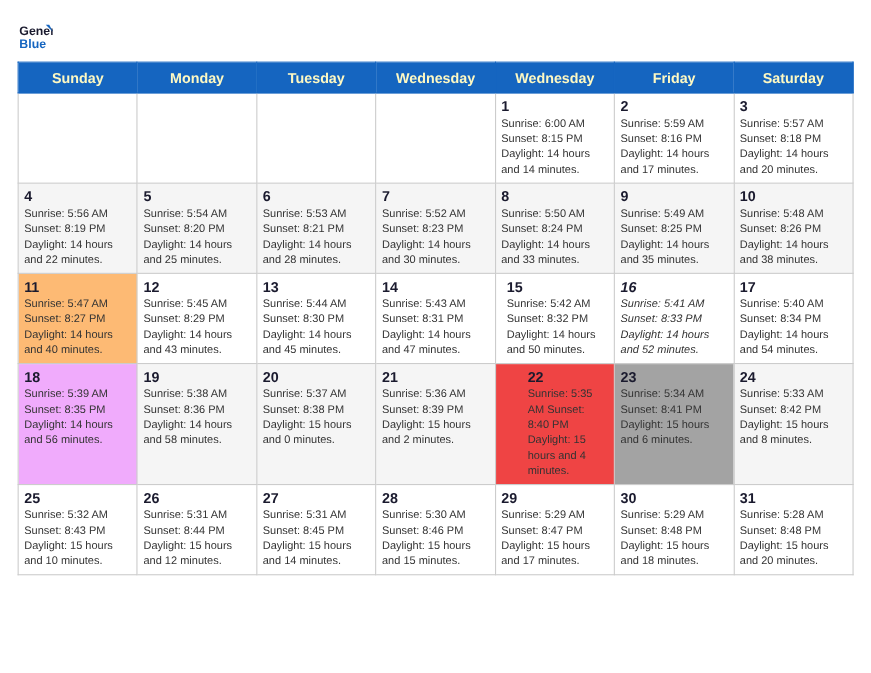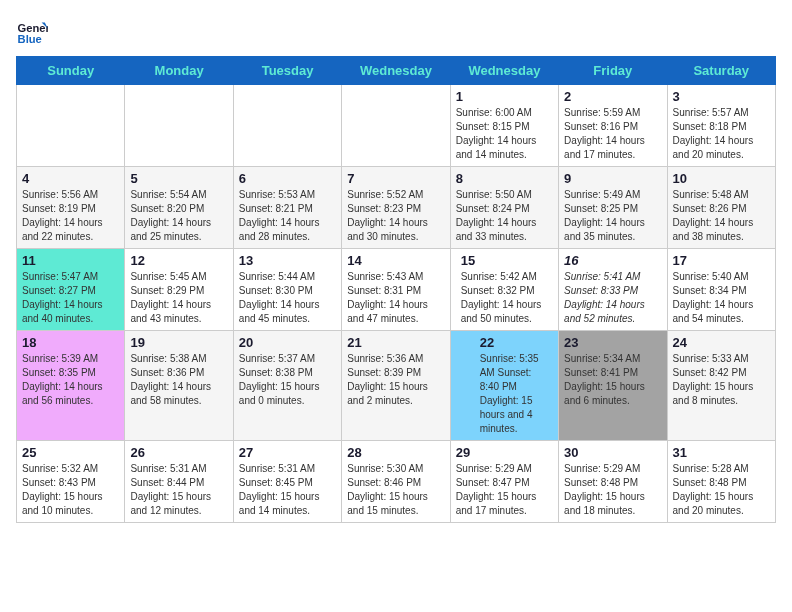--- a/index.html
+++ b/index.html
@@ -37,21 +37,21 @@
       font-size: 14px;
       color: #444;
     }
     .calendar {
       width: 100%;
       border-collapse: collapse;
       border: 1px solid #ccc;
     }
     .calendar th {
       background-color: #1565c0;
-      color: #5eead4;
+      color: #fef9c3;
       font-size: 13px;
       font-weight: bold;
       padding: 6px 4px;
       text-align: center;
       border: 1px solid #1565c0;
     }
     .calendar td {
       vertical-align: top;
       border: 1px solid #ccc;
       padding: 4px 5px;
@@ -183,21 +183,21 @@
         </td>
         <td style="background: rgb(245, 245, 245);">
           <div class="day-number">10</div>
           <div class="day-info">Sunrise: 5:48 AM
 Sunset: 8:26 PM
 Daylight: 14 hours
 and 38 minutes.</div>
         </td>
       </tr>
       <tr>
-        <td style="background: #5eead4;">
+        <td style="background: #fdba74;">
           <div class="day-number">11</div>
           <div class="day-info">Sunrise: 5:47 AM
 Sunset: 8:27 PM
 Daylight: 14 hours
 and 40 minutes.</div>
         </td>
         <td style="background: rgb(255, 255, 255);">
           <div class="day-number">12</div>
           <div class="day-info">Sunrise: 5:45 AM
 Sunset: 8:29 PM
@@ -262,21 +262,21 @@
 Daylight: 15 hours
 and 0 minutes.</div>
         </td>
         <td style="background: rgb(245, 245, 245);">
           <div class="day-number">21</div>
           <div class="day-info">Sunrise: 5:36 AM
 Sunset: 8:39 PM
 Daylight: 15 hours
 and 2 minutes.</div>
         </td>
-        <td style="background: #7dd3fc; padding-left: 29px;">
+        <td style="background: #ef4444; padding-left: 29px;">
           <div class="day-number">22</div>
           <div class="day-info">Sunrise: 5:35 AM
 Sunset: 8:40 PM
 Daylight: 15 hours
 and 4 minutes.</div>
         </td>
         <td style="background: #a3a3a3;">
           <div class="day-number">23</div>
           <div class="day-info">Sunrise: 5:34 AM
 Sunset: 8:41 PM

